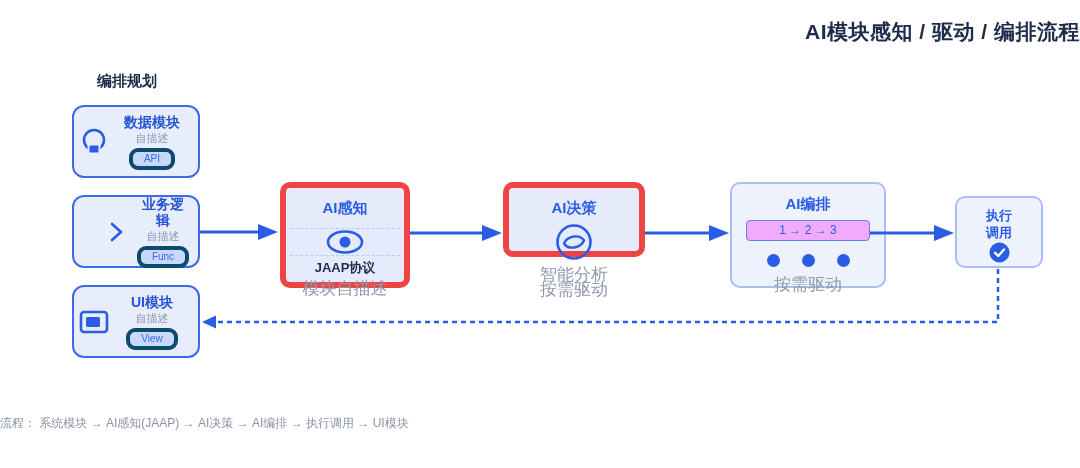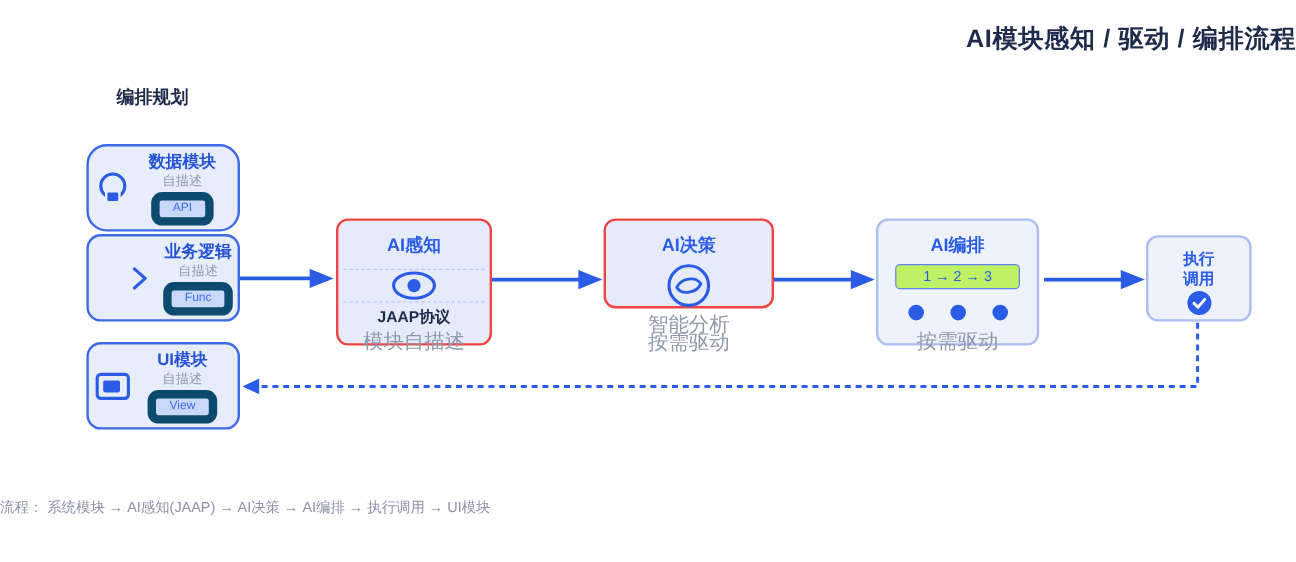--- a/index.html
+++ b/index.html
@@ -8,53 +8,53 @@
 
   .page-title { position:absolute; top:18px; left:0; width:1080px; text-align:right;
                 font-size:21px; font-weight:bold; color:#1e2b4b; letter-spacing:0.5px; }
 
   .group-label { position:absolute; left:97px; top:72px; font-size:15px; font-weight:bold; color:#1e2b4b; }
 
   
   .module-box { position:absolute; left:72px; width:128px; height:73px;
                 border:2px solid #3f6ae5; border-radius:12px; background:#e8edfb;
                 display:flex; align-items:center; }
-  #module-1 { top:120px;border-radius:17px; } #module-2 { top:195px;padding-left:22px; } #module-3 { top:285px; }
+  #module-1 { top:105px; } #module-2 { top:195px;padding-left:22px; } #module-3 { top:285px; }
   .module-icon { flex:0 0 40px; display:flex; justify-content:center; align-items:center; }
   .module-text { flex:1; text-align:center; padding-right:8px; }
   .module-name { font-size:14px; font-weight:bold; color:#2653d4; line-height:16px; }
   .module-desc { font-size:11px; color:#8e99ac; margin-top:1px; }
   .badge { display:inline-block; margin-top:2px; font-size:10px; color:#3a6af0;
-           background:#c9d7f8; border:7px solid #0c4a6e; border-radius:9px;
+           background:#c9d7f8; border:4px solid #0c4a6e; border-radius:9px;
            padding:1px 11px; line-height:12px; }
 
   
   .stage-box { position:absolute; border-radius:10px; }
-  .stage-strong { border:2px solid #ef4444; background:#e6ebfb; }
+  .stage-strong { border:6px solid #ef4444; background:#e6ebfb; }
   .stage-light  { border:2px solid #aabef2; background:#eef2fc; }
   #stage-perception    { left:280px; top:182px; width:130px; height:106px; }
   #stage-decision      { left:503px; top:182px; width:142px; height:75px; }
-  #stage-orchestration { left:730px; top:182px; width:136px; height:106px; }
+  #stage-orchestration { left:730px; top:182px; width:156px; height:106px; }
   #stage-execution     { left:955px; top:196px; width:88px;  height:72px; }
 
   .stage-title { position:absolute; top:11px; left:0; right:0; text-align:center;
                  font-size:15px; font-weight:bold; color:#2b5ce6; }
 
   .dash-sep { position:absolute; left:4px; right:4px; border-top:1px dashed #bccbf5; }
   #sep-top { top:40px; } #sep-bottom { top:67px; }
   .eye-wrap { position:absolute; top:39px; left:0; right:0; display:flex; justify-content:center; }
   .jaap { position:absolute; top:71px; left:0; right:0; text-align:center;
           font-size:13px; font-weight:bold; color:#1e2b4b; }
   .stage-sub { position:absolute; left:0; right:0; text-align:center; font-size:17px; color:#8e99ac; }
   #perception-sub { top:89px; }
 
   .decision-icon-wrap { position:absolute; top:33px; left:0; right:0; display:flex; justify-content:center; }
   #decision-line1 { top:75px; } #decision-line2 { top:90px; }
 
-  .seq-pill { position:absolute; top:36px; left:14px; right:14px; height:21px; background:#bef264;
+  .seq-pill { position:absolute; top:36px; left:14px; right:14px; height:21px; background:#f0abfc;
               border:1.5px solid #5f82ec; border-radius:4px; text-align:center;
               font-size:12px; color:#2b5ce6; line-height:18px; }
   .dots-row { position:absolute; top:70px; left:0; right:0; display:flex; justify-content:center; gap:22px; }
   .dot { width:13px; height:13px; border-radius:50%; background:#2b5ce6; }
   #orchestration-sub { top:89px; }
 
   .exec-line { position:absolute; left:0; right:0; text-align:center;
                font-size:13px; font-weight:bold; color:#2b5ce6; }
   #exec-line1 { top:9px; } #exec-line2 { top:26px; }
   .check-wrap { position:absolute; top:44px; left:0; right:0; display:flex; justify-content:center; }

